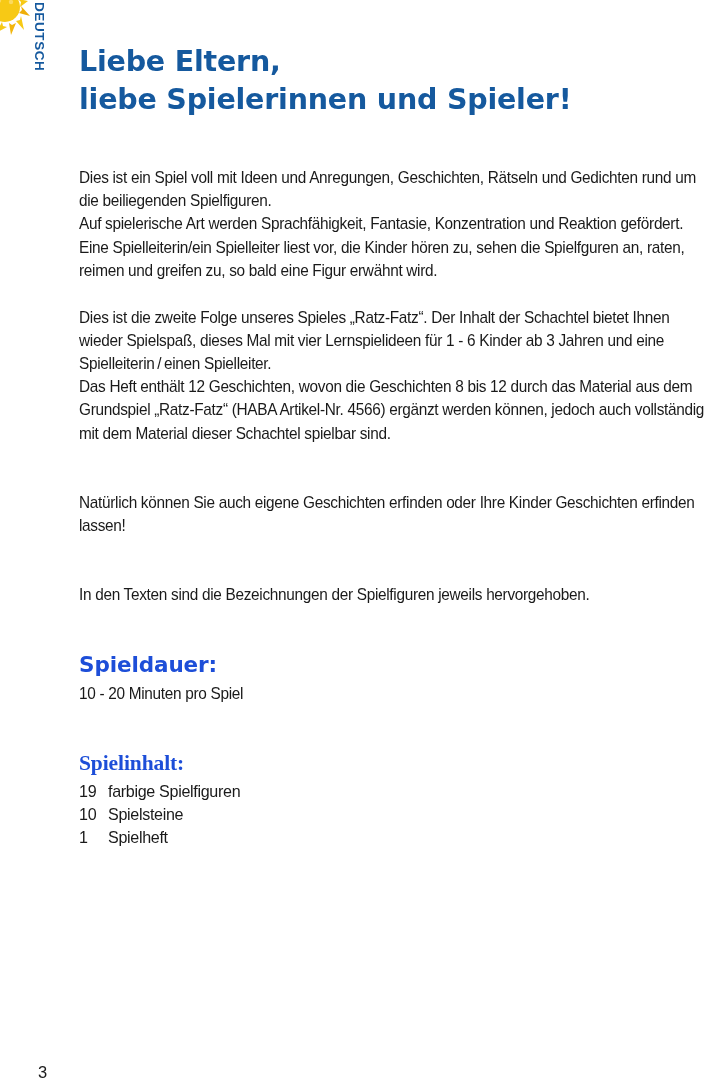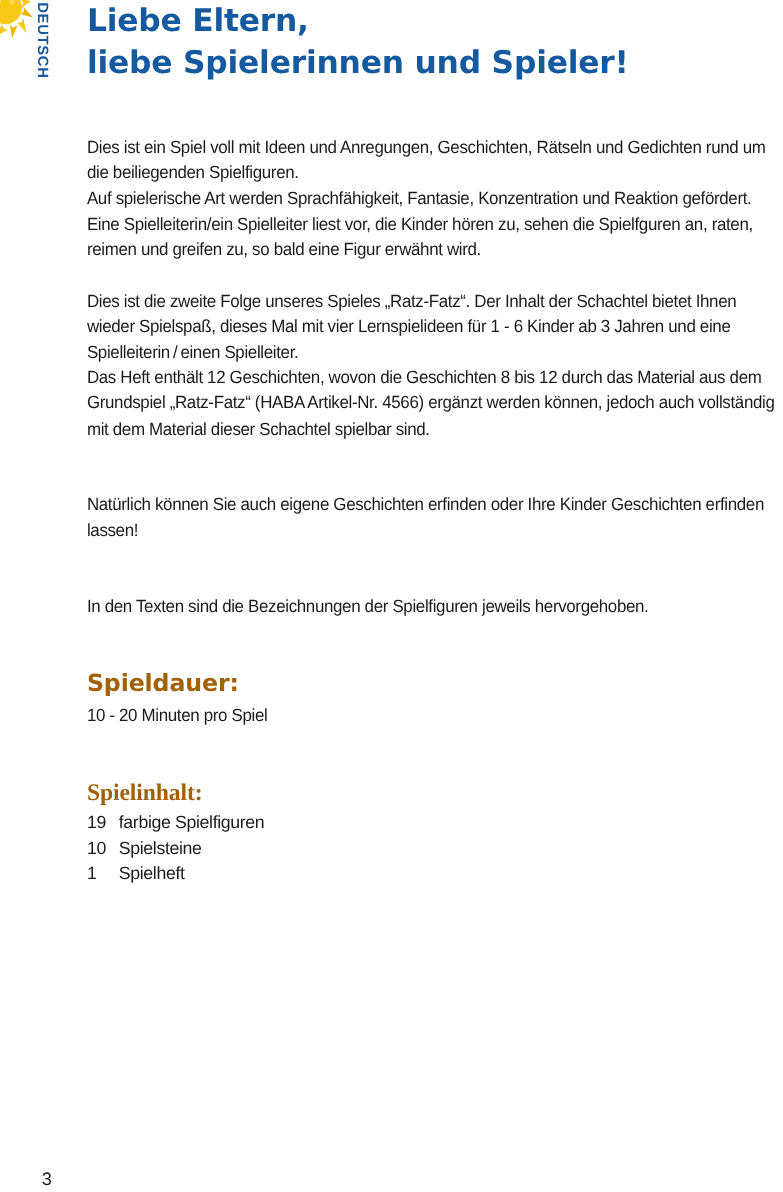--- a/index.html
+++ b/index.html
@@ -68,27 +68,28 @@
 
   
   .title {
     color: #15599E;
     font-family: "DejaVu Sans", sans-serif;
     font-weight: bold;
     font-size: 28.5px;
     line-height: 38px;
     letter-spacing: -0.2px;
     margin: 0;
+    padding-top: 43px;
   }
   .title .line {
     display: block;
   }
 
   .subhead {
-    color: #a16207;
+    color: #1d4ed8;
     font-family: "DejaVu Sans", sans-serif;
     font-weight: bold;
     font-size: 21.5px;
     line-height: 28px;
     letter-spacing: -0.1px;
     margin: 0;
   }
 
   
   .para {

